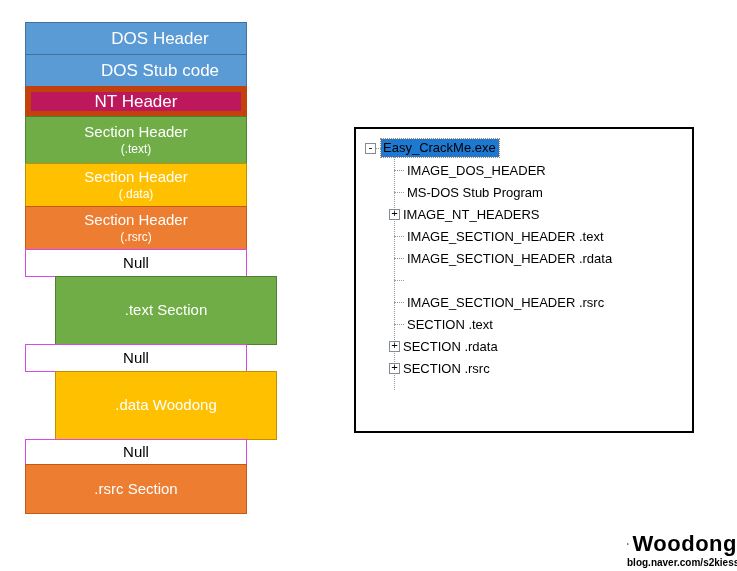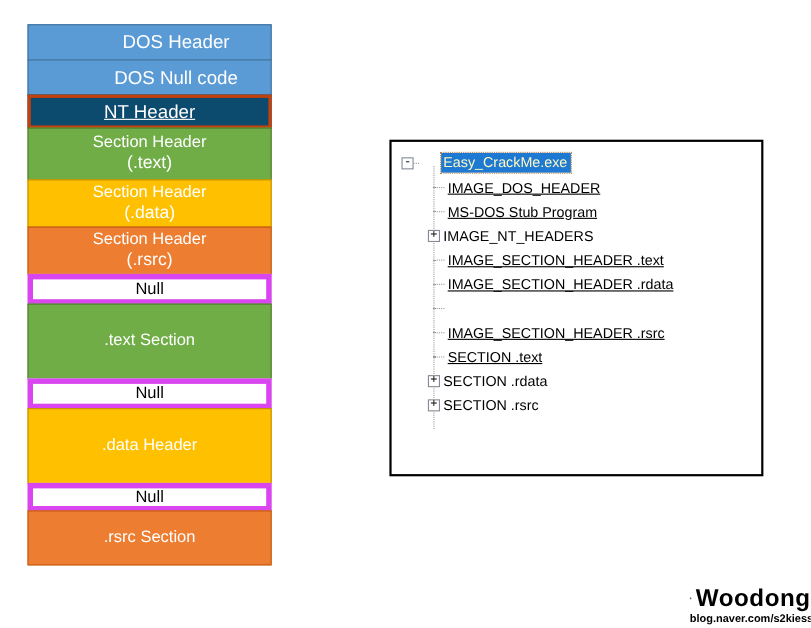--- a/index.html
+++ b/index.html
@@ -10,74 +10,74 @@
 
   
   #diagram{position:absolute;left:25px;top:22px;width:222px;}
   .block{
     box-sizing:border-box;width:222px;margin-top:-1px;
     display:flex;flex-direction:column;justify-content:center;align-items:center;
     text-align:center;color:#ffffff;line-height:1.25;
   }
   .block:first-child{margin-top:0;}
   .b-h33{height:33px;padding-left:48px;} .b-h31{height:31px;} .b-h48{height:48px;}
-  .b-h44{height:44px;} .b-h28{height:28px;} .b-h69{height:69px;}
+  .b-h44{height:44px;} .b-h28{height:28px;} .b-h69{height:69px;margin-left:30px;}
   .b-h26{height:26px;} .b-h70{height:50px;}
   .c-blue  {background:#5B9BD5;border:1px solid #41719C;font-size:17px;}
-  .c-black {background:#0c4a6e;border:3px solid #c2410c;font-size:17px;text-decoration:underline;}
+  .c-black {background:#be185d;border:6px solid #c2410c;font-size:17px;}
   .c-green {background:#70AD47;border:1px solid #507E32;font-size:15px;}
   .c-yellow{background:#FFC000;border:1px solid #BF9000;font-size:15px;}
   .c-orange{background:#ED7D31;border:1px solid #C55A11;font-size:15px;}
-  .c-null  {background:#ffffff;border:5px solid #d946ef;color:#000000;font-size:15px;}
-  .block .sub{font-size:16px;}
+  .c-null  {background:#ffffff;border:1px solid #d946ef;color:#000000;font-size:15px;}
+  .block .sub{font-size:12px;}
 
   
   #tree-panel{
     position:absolute;left:354px;top:127px;width:340px;height:306px;
     box-sizing:border-box;border:2px solid #000000;background:#ffffff;
     padding-top:8px;font-size:13px;color:#000000;
   }
   #tree-vline{
     position:absolute;left:38px;top:22px;height:239px;width:0;
     border-left:1px dotted #9a9a9a;
   }
   .tree-row{height:22px;display:flex;align-items:center;position:relative;}
   .tree-row.root{padding-left:9px;}
   .tree-row.child-box{padding-left:33px;}
-  .tree-row.child-leaf{padding-left:38px;text-decoration:underline;}
+  .tree-row.child-leaf{padding-left:38px;}
   .expander{
     box-sizing:border-box;width:11px;height:11px;flex:0 0 11px;
     border:1px solid #848b94;background:#ffffff;color:#000000;
     font-size:11px;line-height:8px;text-align:center;
     font-family:"Liberation Mono",monospace;z-index:1;
   }
   .stub{height:0;border-top:1px dotted #9a9a9a;}
   .stub.root-stub{width:5px;}
   .stub.leaf-stub{width:10px;}
   .tree-label{margin-left:3px;white-space:nowrap;}
   .tree-label.selected{
-    background:#1E79D2;color:#fef9c3;padding:1px 3px 2px 2px;margin-left:20px;
+    background:#1E79D2;color:#000000;padding:1px 3px 2px 2px;margin-left:0;
     outline:1px dotted #c08552;outline-offset:0px;
   }
 
   
   #watermark{position:absolute;left:627px;top:530px;width:110px;color:#000000;}
   .wm-top{display:flex;align-items:center;gap:4px;}
   .wm-name{font-size:22px;font-weight:bold;letter-spacing:0.5px;white-space:nowrap;}
   .wm-url{font-size:10px;font-weight:bold;margin-top:-1px;white-space:nowrap;}
 </style>
 </head>
 <body>
 
 <div id="diagram">
   <div class="block c-blue b-h33">
       <div>DOS Header</div>
     </div>
   <div class="block c-blue b-h33">
-      <div>DOS Null code</div>
+      <div>DOS Stub code</div>
     </div>
   <div class="block c-black b-h31">
       <div>NT Header</div>
     </div>
   <div class="block c-green b-h48">
     <div>Section Header</div>
     <div class="sub">(.text)</div>
   </div>
   <div class="block c-yellow b-h44">
     <div>Section Header</div>
@@ -90,21 +90,21 @@
   <div class="block c-null b-h28">
       <div>Null</div>
     </div>
   <div class="block c-green b-h69">
       <div>.text Section</div>
     </div>
   <div class="block c-null b-h28">
       <div>Null</div>
     </div>
   <div class="block c-yellow b-h69">
-      <div>.data Header</div>
+      <div>.data Woodong</div>
     </div>
   <div class="block c-null b-h26">
       <div>Null</div>
     </div>
   <div class="block c-orange b-h70">
       <div>.rsrc Section</div>
     </div>
 </div>
 
 <div id="tree-panel">

